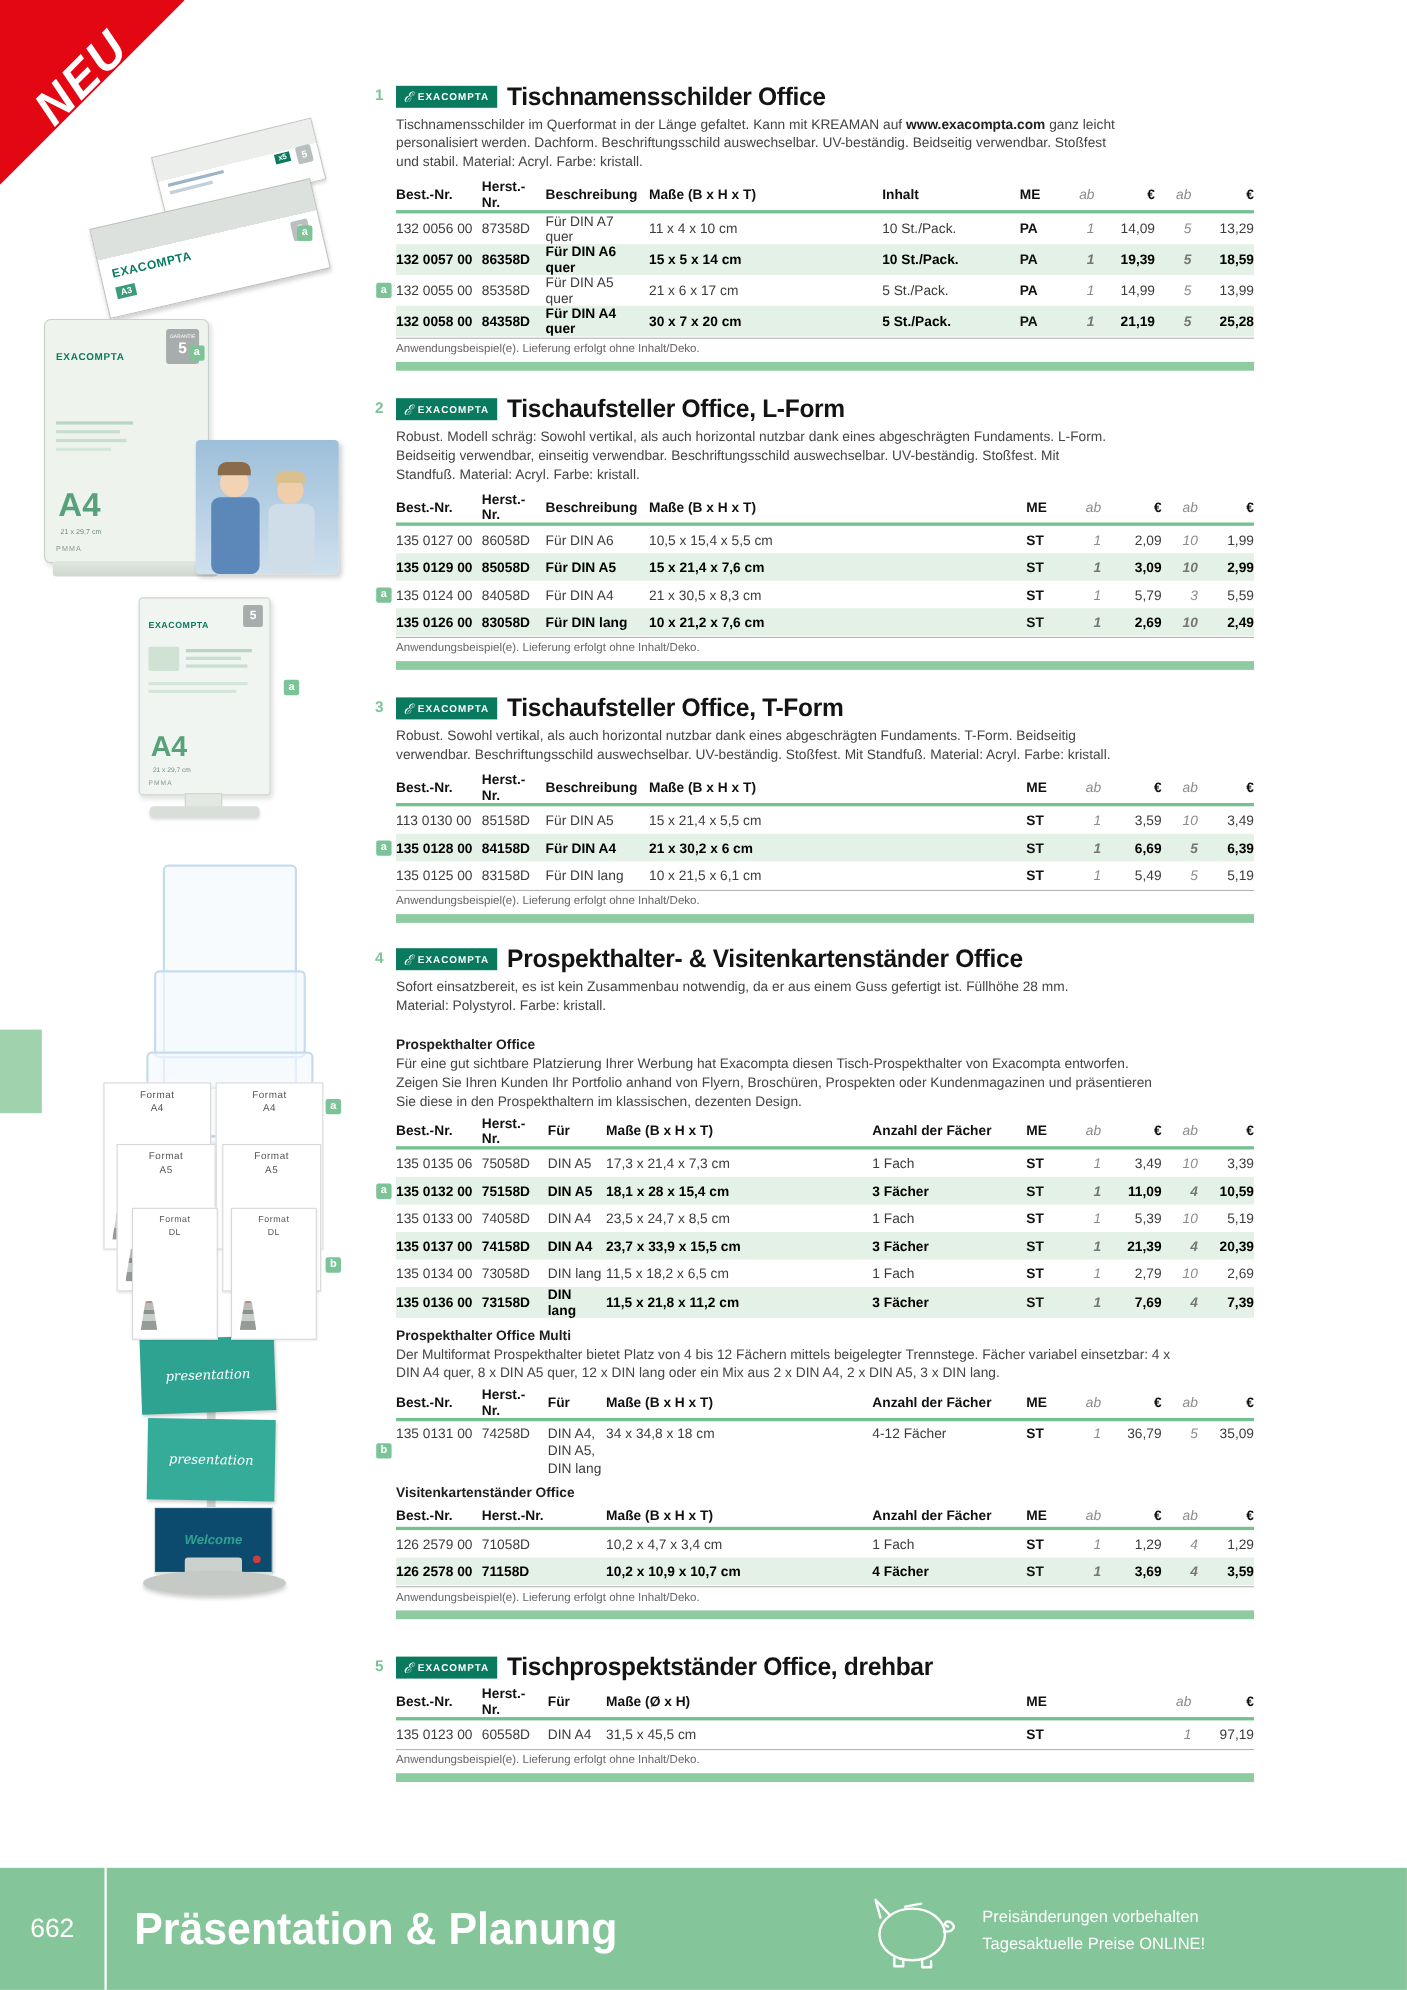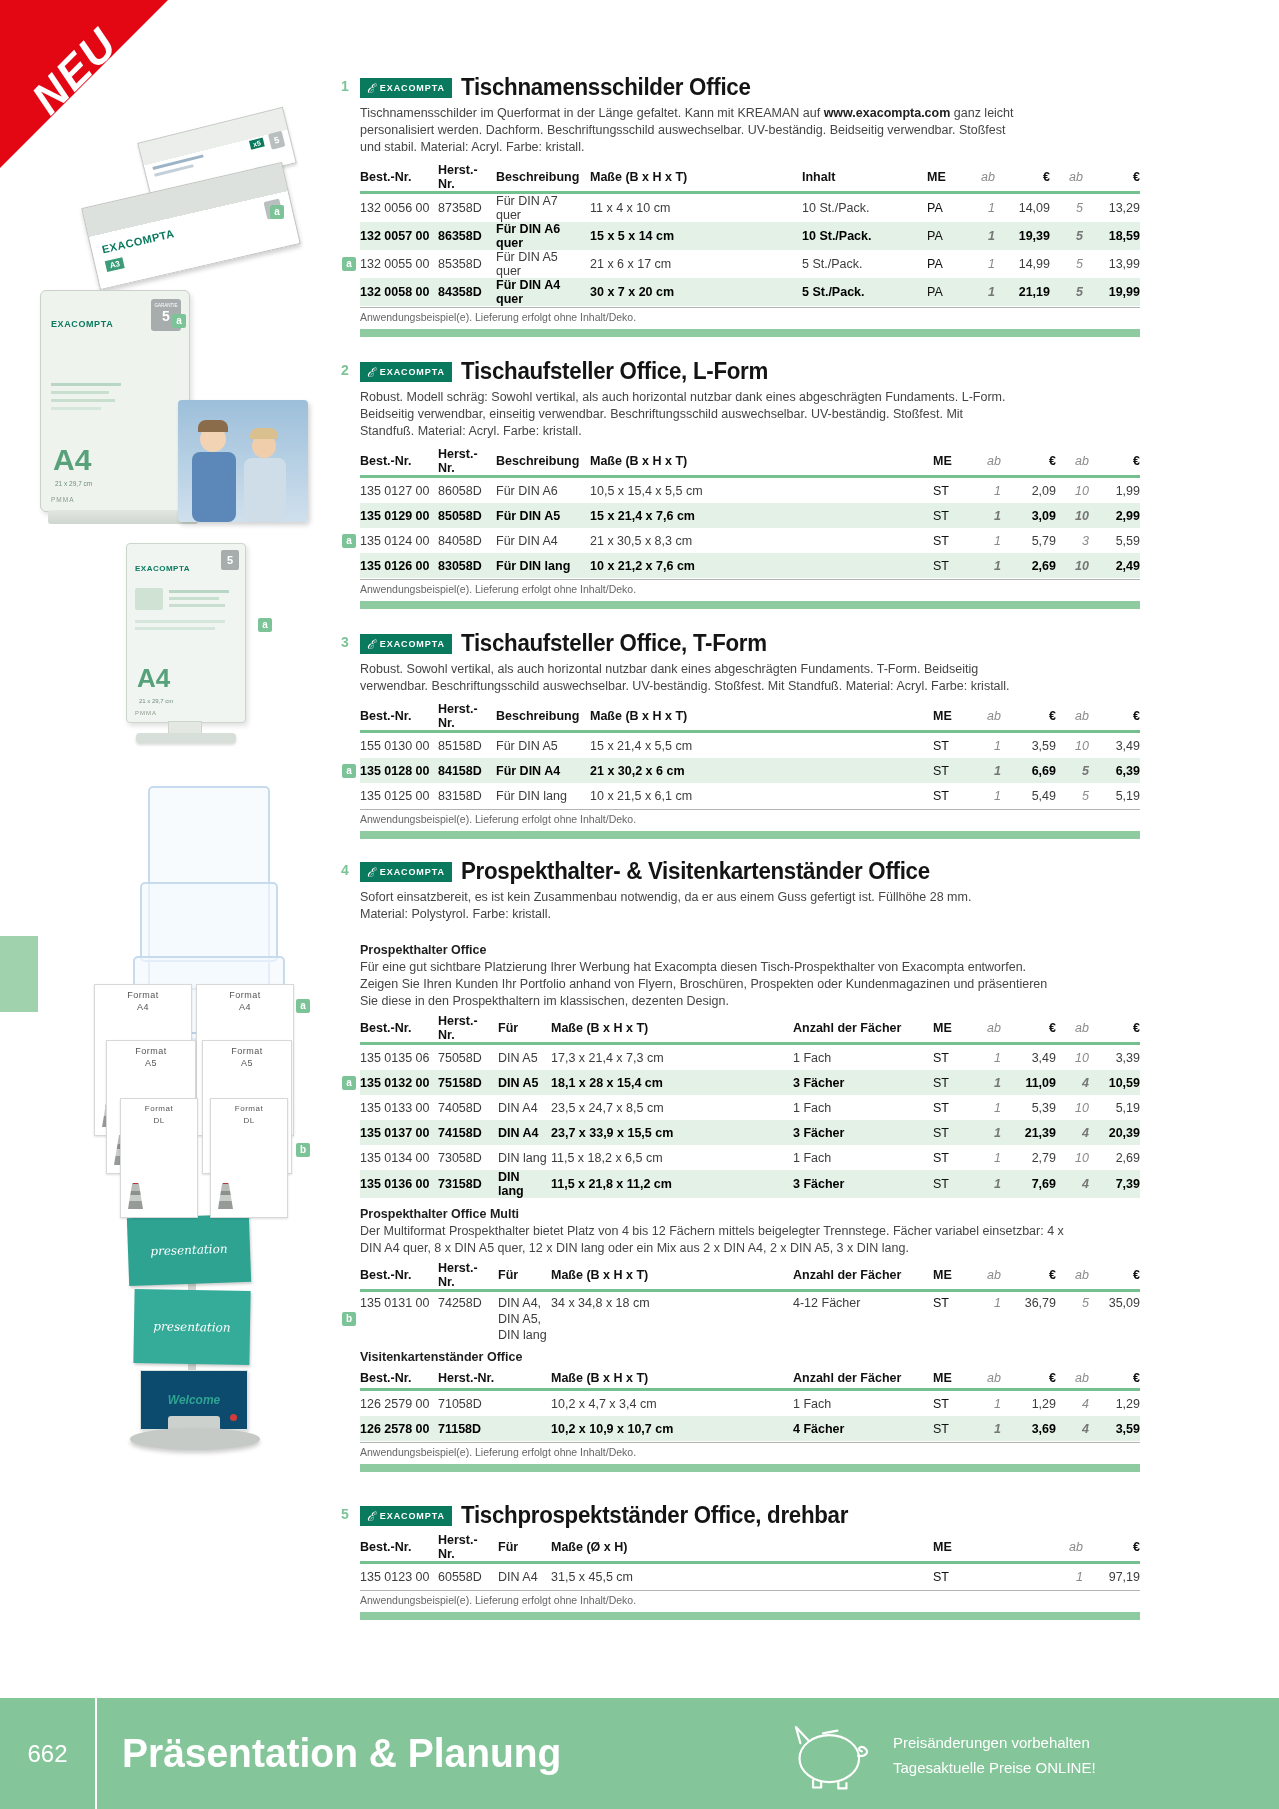--- a/index.html
+++ b/index.html
@@ -29,21 +29,21 @@
   
   .tbl{width:780px;margin-top:3px;font-size:12.5px;color:#3c3c3c;}
   .trow{display:grid;min-height:25px;align-items:center;position:relative;}
   .trow.thead{font-weight:bold;color:#111;border-bottom:3px solid #74c08e;min-height:21px;}
   .trow.thead .hab{font-weight:normal;font-style:italic;color:#8b8b8b;}
   .trow.hl{background:#e4f1e6;font-weight:bold;color:#000;}
   .trow.tall{align-items:flex-start;padding:3px 0;}
   .trow.tall .tcell{line-height:16px;}
   .tcell{white-space:pre-line;padding-right:4px;}
   .tcell.a-r{text-align:right;padding-right:0;}
-  .tcell.me{font-weight:normal;color:#111;}
+  .tcell.me{font-weight:bold;color:#111;}
   .tcell.ab{font-style:italic;color:#8b8b8b;font-weight:normal;}
   .trow.hl .tcell.ab{font-weight:bold;color:#767676;}
   .tb-s1 .trow{grid-template-columns:78px 58px 94px 212px 125px 38px 30px 55px 33px 1fr;}
   .tb-s2 .trow{grid-template-columns:78px 58px 94px 343px 38px 30px 55px 33px 1fr;}
   .tb-s4 .trow{grid-template-columns:78px 60px 53px 242px 140px 38px 30px 55px 33px 1fr;}
   .tb-vk .trow{grid-template-columns:78px 113px 242px 140px 38px 30px 55px 33px 1fr;}
   .tb-s5 .trow{grid-template-columns:78px 60px 53px 382px 38px 112px 1fr;}
   .rowmark{position:absolute;left:-18px;top:50%;transform:translateY(-50%);width:14px;height:14px;
         background:#7cc498;color:#fff;font-size:10px;font-weight:bold;text-align:center;
         line-height:14px;border-radius:2px;font-style:normal;}
@@ -280,21 +280,21 @@
         <div class="trow hl">
           <div class="tcell  ">132 0058 00</div>
           <div class="tcell  ">84358D</div>
           <div class="tcell  ">Für DIN A4 quer</div>
           <div class="tcell  ">30 x 7 x 20 cm</div>
           <div class="tcell  ">5 St./Pack.</div>
           <div class="tcell  me">PA</div>
           <div class="tcell a-r ab">1</div>
           <div class="tcell a-r pr">21,19</div>
           <div class="tcell a-r ab">5</div>
-          <div class="tcell a-r pr">19,99</div>
+          <div class="tcell a-r pr">25,28</div>
         </div>
         <div class="tnote">Anwendungsbeispiel(e). Lieferung erfolgt ohne Inhalt/Deko.</div>
         <div class="tbar"></div>
       </div>
   </section>
 
   <section class="sec" style="top:358px;">
     <div class="sec-head">
       <span class="sec-num">2</span>
       <span class="logo">
@@ -382,21 +382,21 @@
           <div class="tcell ">Herst.-Nr.</div>
           <div class="tcell ">Beschreibung</div>
           <div class="tcell ">Maße (B x H x T)</div>
           <div class="tcell ">ME</div>
           <div class="tcell a-r hab">ab</div>
           <div class="tcell a-r">€</div>
           <div class="tcell a-r hab">ab</div>
           <div class="tcell a-r">€</div>
         </div>
         <div class="trow">
-          <div class="tcell  ">155 0130 00</div>
+          <div class="tcell  ">113 0130 00</div>
           <div class="tcell  ">85158D</div>
           <div class="tcell  ">Für DIN A5</div>
           <div class="tcell  ">15 x 21,4 x 5,5 cm</div>
           <div class="tcell  me">ST</div>
           <div class="tcell a-r ab">1</div>
           <div class="tcell a-r pr">3,59</div>
           <div class="tcell a-r ab">10</div>
           <div class="tcell a-r pr">3,49</div>
         </div>
         <div class="trow hl">

